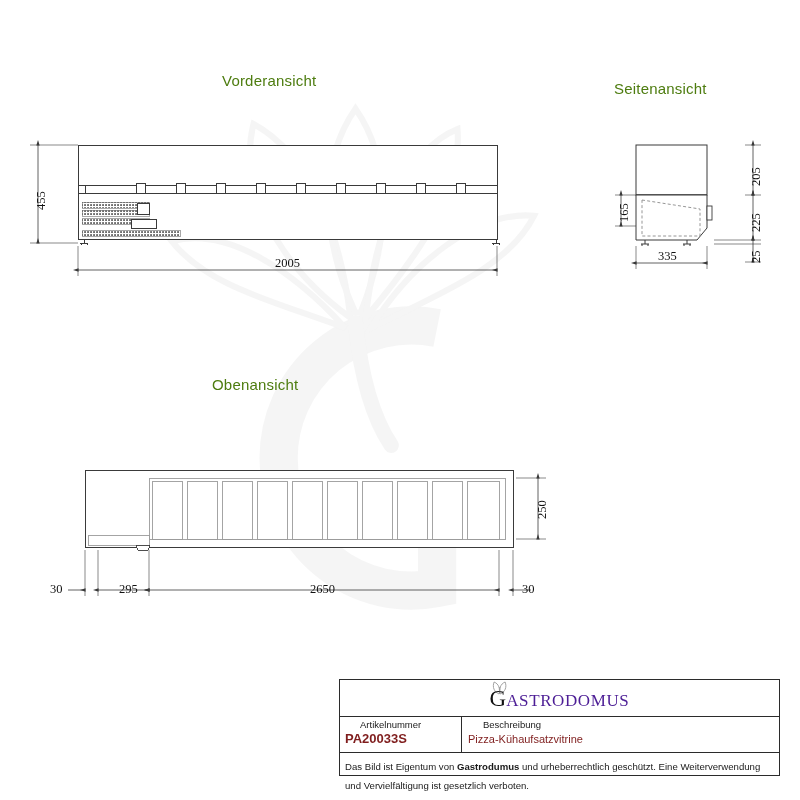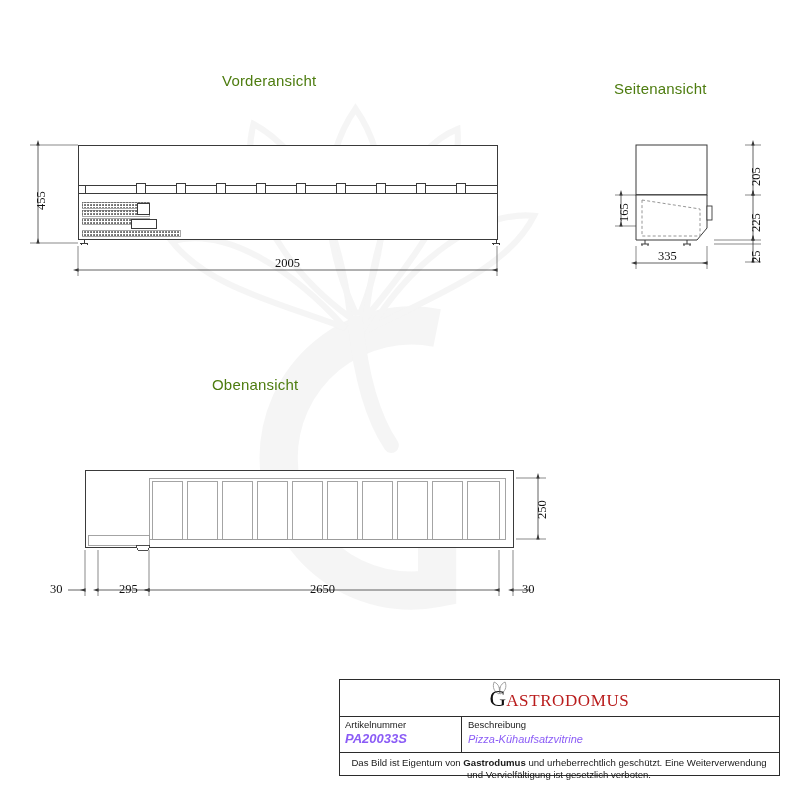--- a/index.html
+++ b/index.html
@@ -76,21 +76,21 @@
     font-family: "Liberation Serif", serif;
     font-size: 23px;
     line-height: 1;
     color: #111;
   }
   #tb-logo .rest {
     font-family: "Liberation Serif", serif;
     font-size: 17px;
     letter-spacing: 0.6px;
     line-height: 1;
-    color: #b91c1c;
+    color: #4c1d95;
   }
   #tb-logo .sprout {
     position: absolute;
     left: 2px;
     top: -6px;
     width: 16px;
     height: 14px;
     opacity: .55;
   }
   #tb-mid {
@@ -107,36 +107,35 @@
   #tb-cell-desc {
     flex: 1;
     padding: 2px 0 0 6px;
     box-sizing: border-box;
   }
   .tb-label {
     display: block;
     font-size: 9.5px;
     color: #1a1a1a;
     line-height: 12px;
+    margin-left: 15px;
   }
   .tb-value {
     display: block;
     font-size: 13px;
     font-weight: bold;
     line-height: 16px;
-    color: #8b5cf6;
-    font-style: italic;
+    color: #7f1d1d;
   }
   .tb-value.normal { font-weight: normal; font-size: 11px; }
   #tb-note {
     padding: 4px 6px 0 5px;
     font-size: 9.6px;
-    line-height: 12px;
+    line-height: 19px;
     color: #1a1a1a;
-    text-align: center;
   }
   #tb-note b { font-weight: bold; }
 </style>
 </head>
 <body>
 
 <svg id="sheet" viewBox="0 0 800 800">
 
   <defs>
     <marker id="arrIn" viewBox="0 0 10 10" refX="9" refY="5" markerWidth="7" markerHeight="7" orient="auto-start-reverse">

